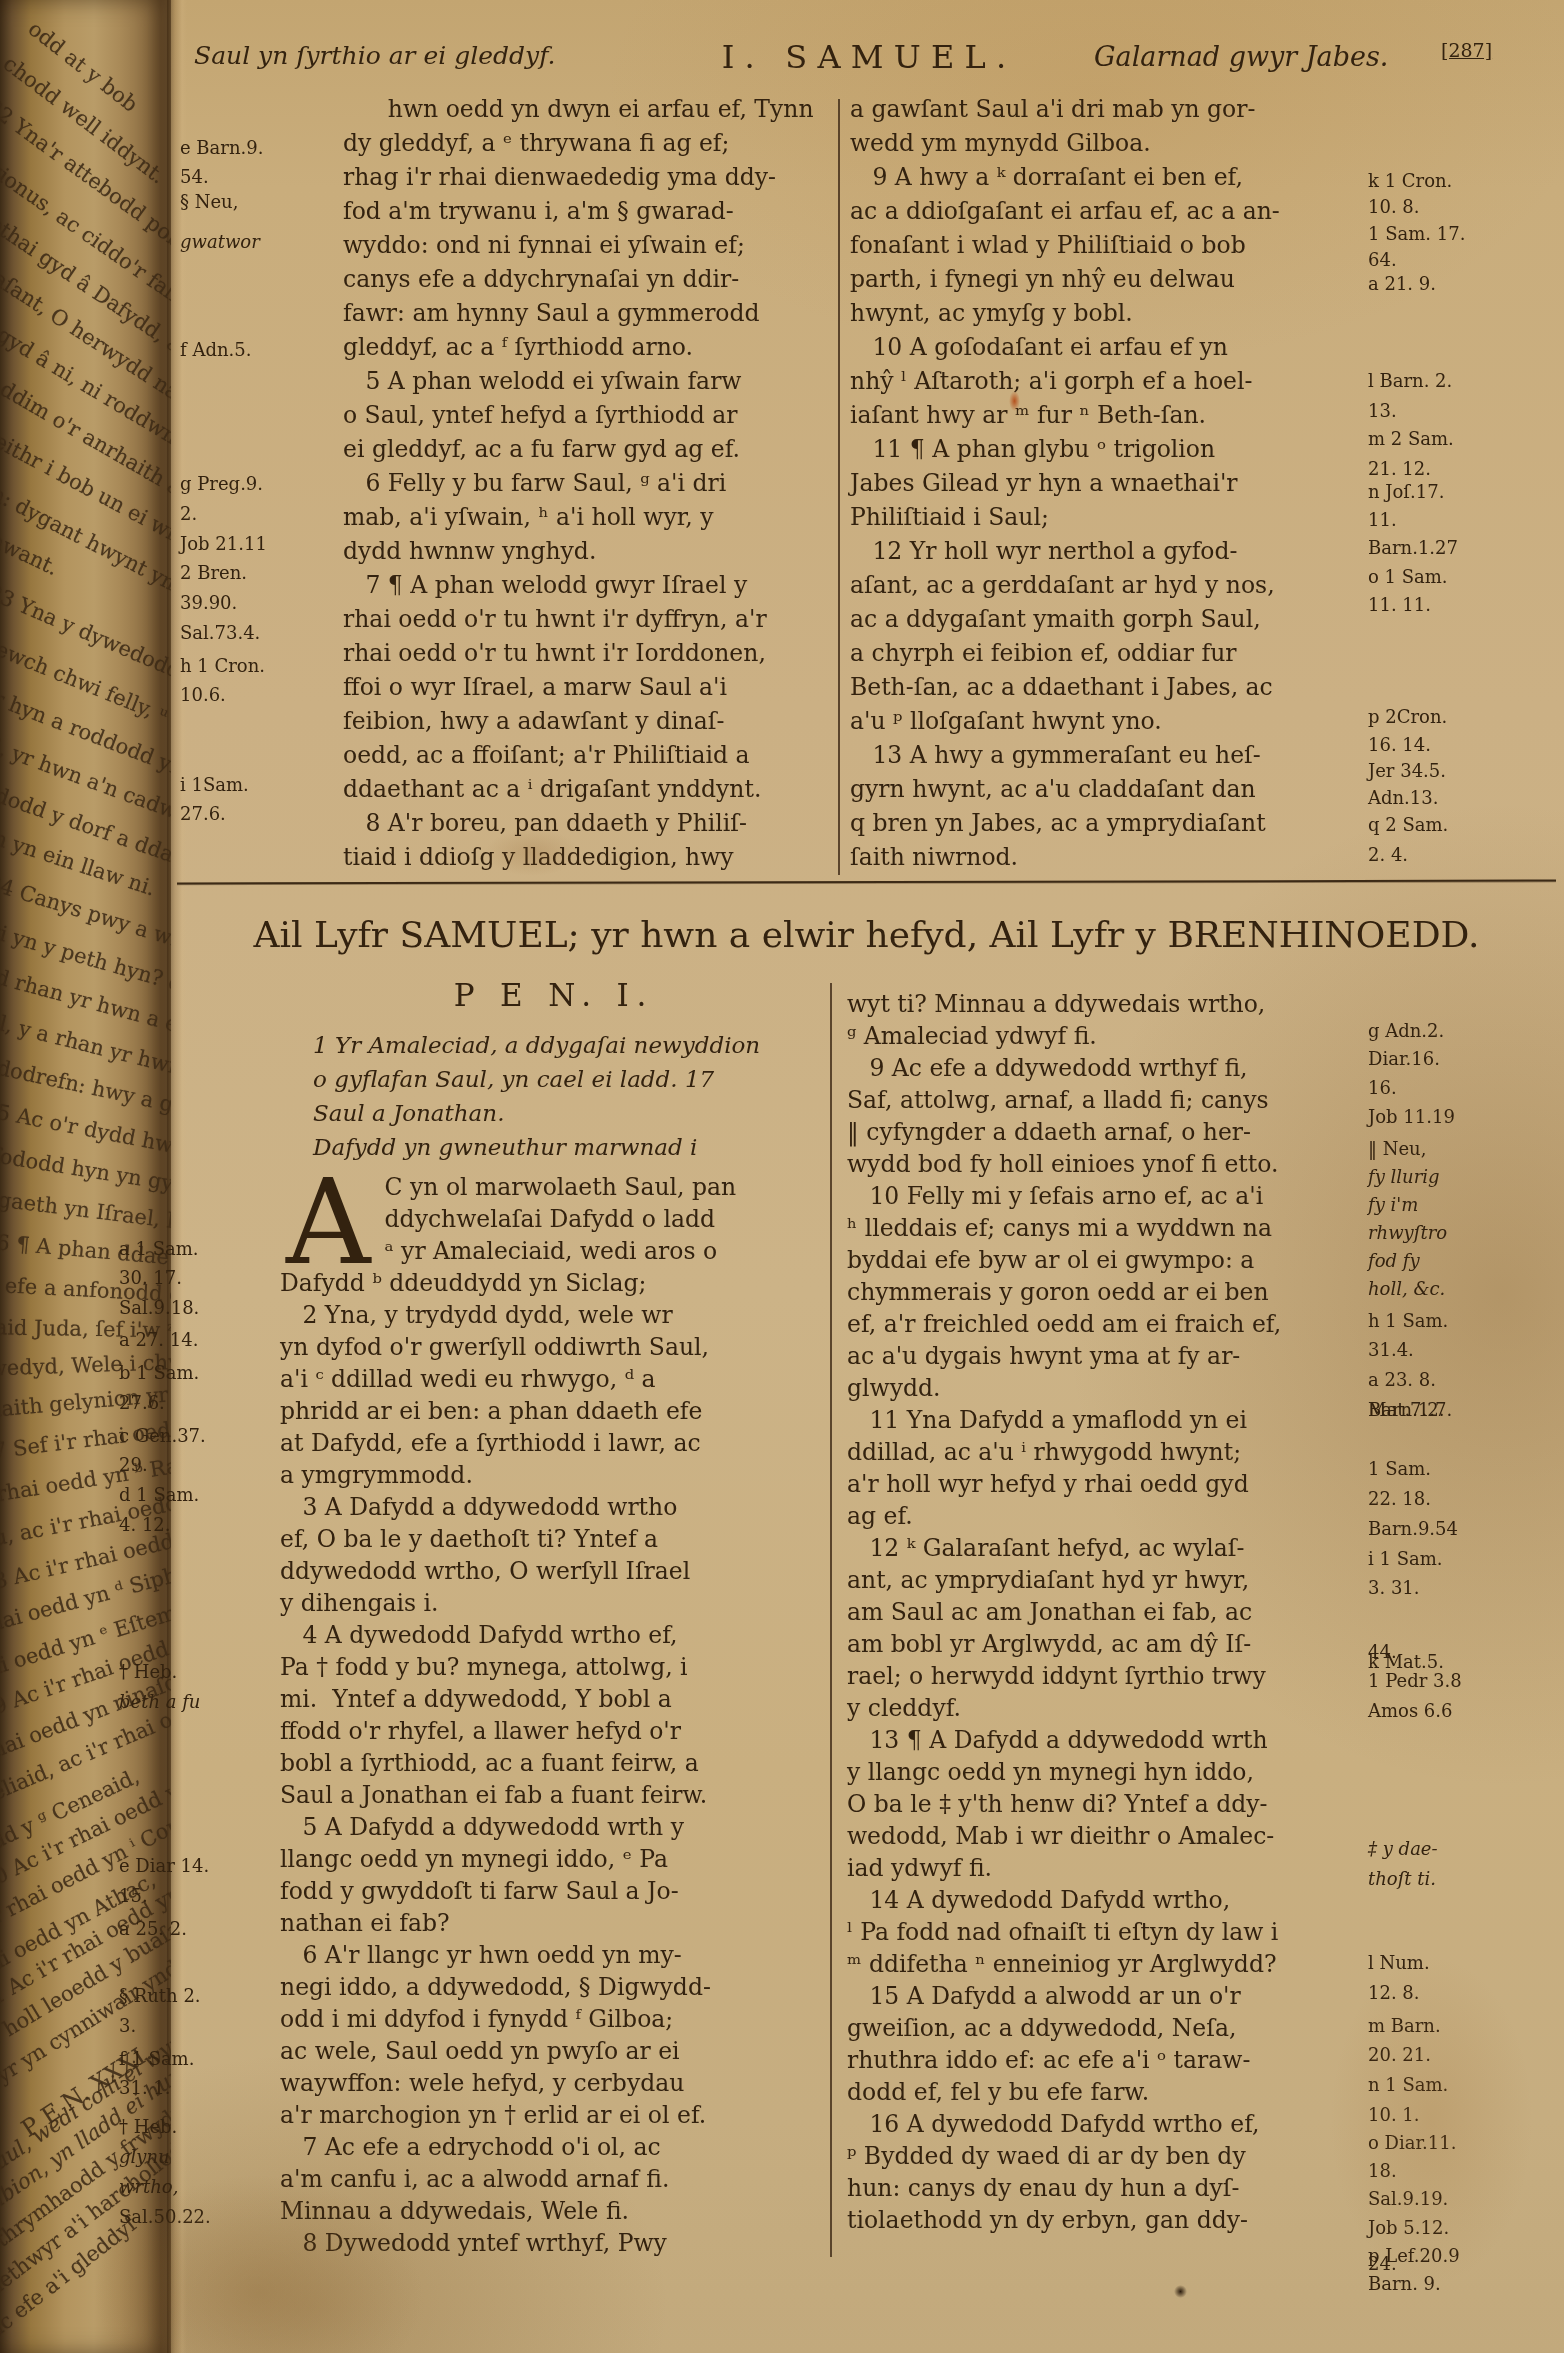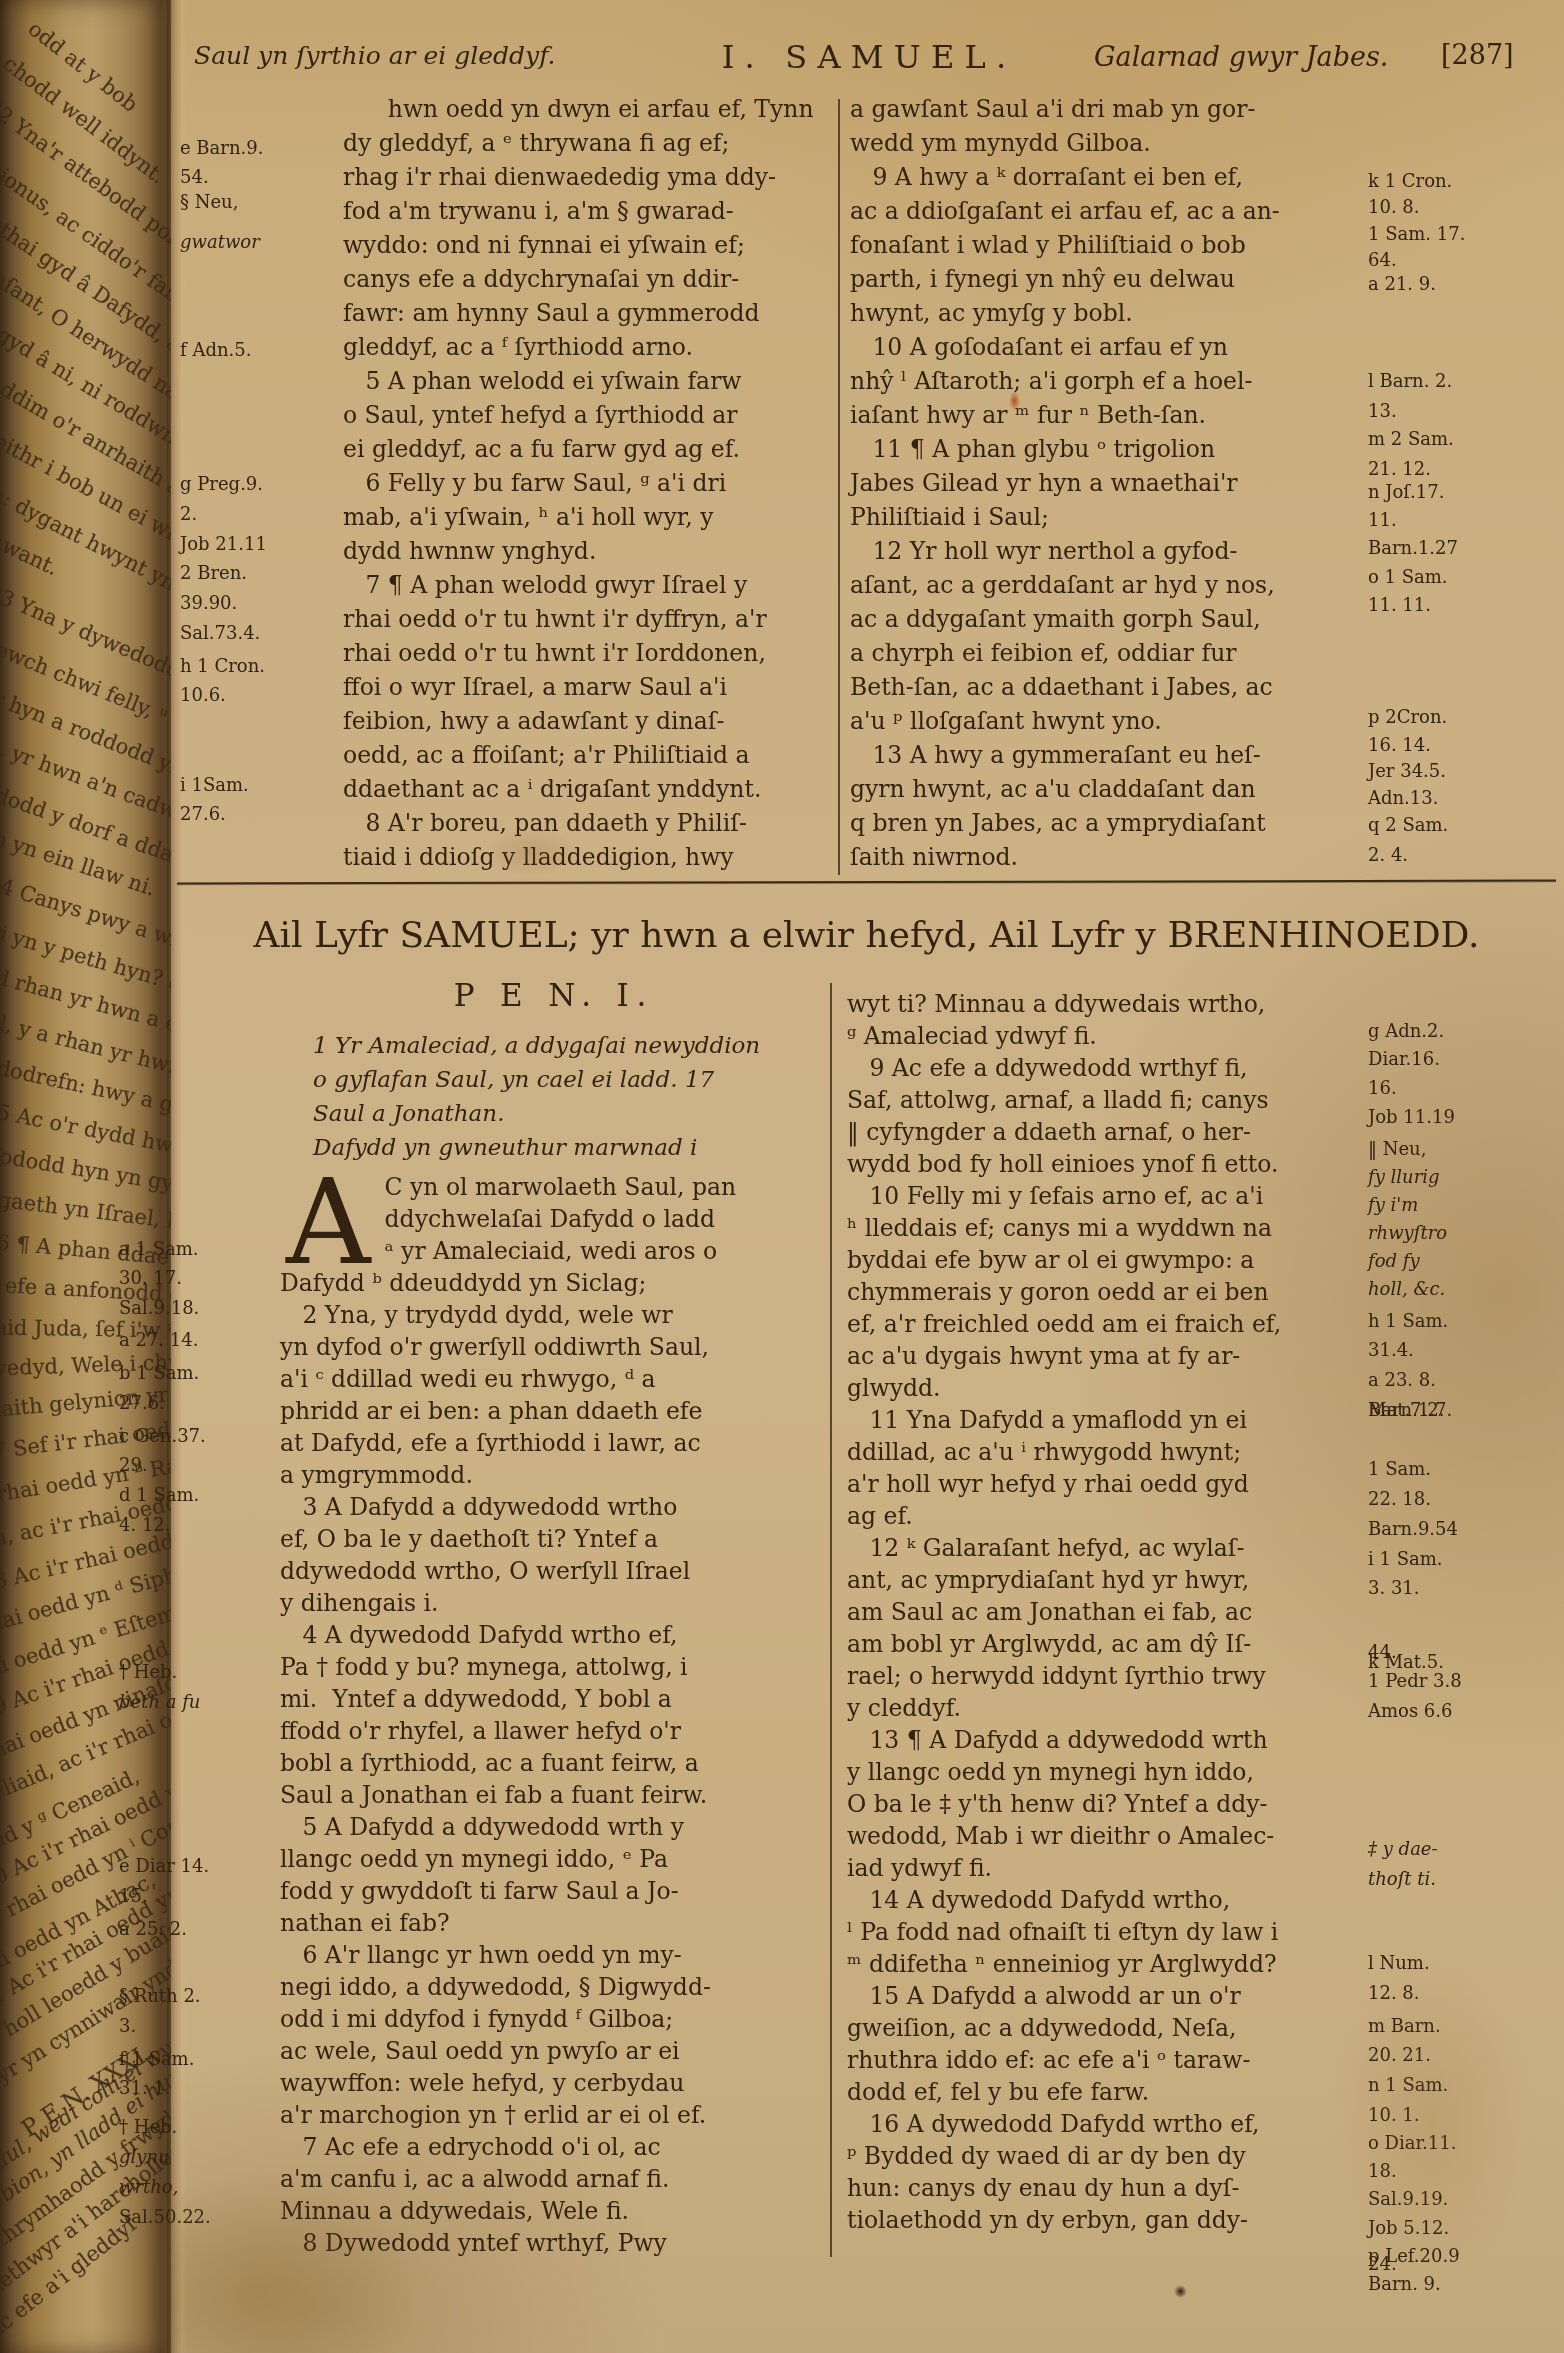--- a/index.html
+++ b/index.html
@@ -23,21 +23,21 @@
   .gutter .frag{position:absolute;white-space:nowrap;font-size:21px;color:#3c2a16;opacity:.88;
     transform-origin:left center;text-shadow:0 0 0.8px rgba(60,40,20,.5);}
   .gutter .frag.it{font-style:italic;}
   .gutter-crease{position:absolute;left:167px;top:0;width:20.3px;height:2354px;
     background:linear-gradient(90deg, rgba(58,38,16,.55), rgba(120,85,40,.25) 40%, rgba(210,180,130,.25) 75%, transparent);}
   
   .running-left{position:absolute;left:194px;top:41px;font-style:italic;font-size:25px;white-space:nowrap;}
   .running-center{position:absolute;left:689px;top:38px;width:360px;text-align:center;
     font-size:32px;letter-spacing:10.2px;white-space:nowrap;}
   .running-right{position:absolute;left:1094px;top:41px;font-style:italic;font-size:27px;white-space:nowrap;}
-  .running-pagenum{position:absolute;left:1441px;top:39px;font-size:27px;white-space:nowrap;}
+  .running-pagenum{position:absolute;left:1441px;top:39px;font-size:19px;white-space:nowrap;text-decoration:underline;}
   
   .col{position:absolute;font-size:23.5px;white-space:pre;}
   .col .ln{white-space:pre;height:34px;line-height:34px;}
   .col2 .ln{height:32px;line-height:32px;}
   .s1-left{left:343px;top:92px;width:497px;}
   .s1-right{left:850px;top:92px;width:509px;}
   .s2-left{left:280px;top:1171px;width:552px;}
   .s2-right{left:847px;top:988px;width:516px;}
   
   .notes{position:absolute;top:0;height:2354px;font-size:18px;}

